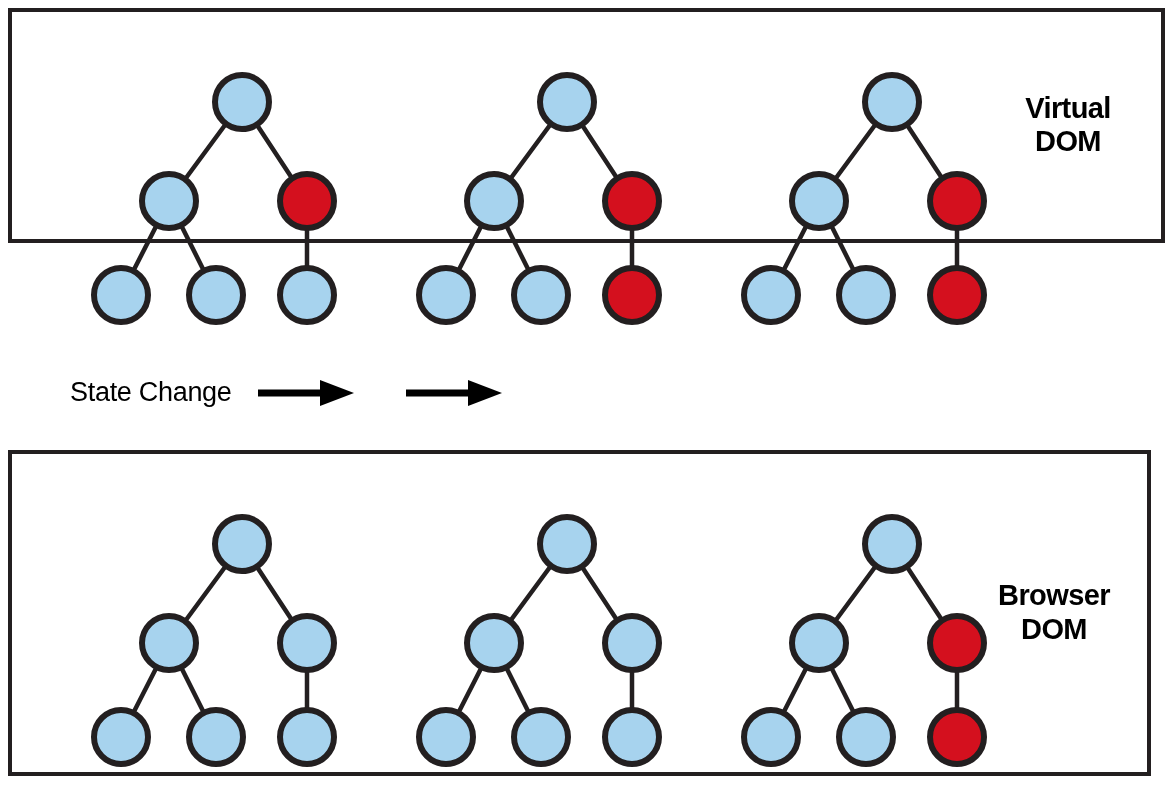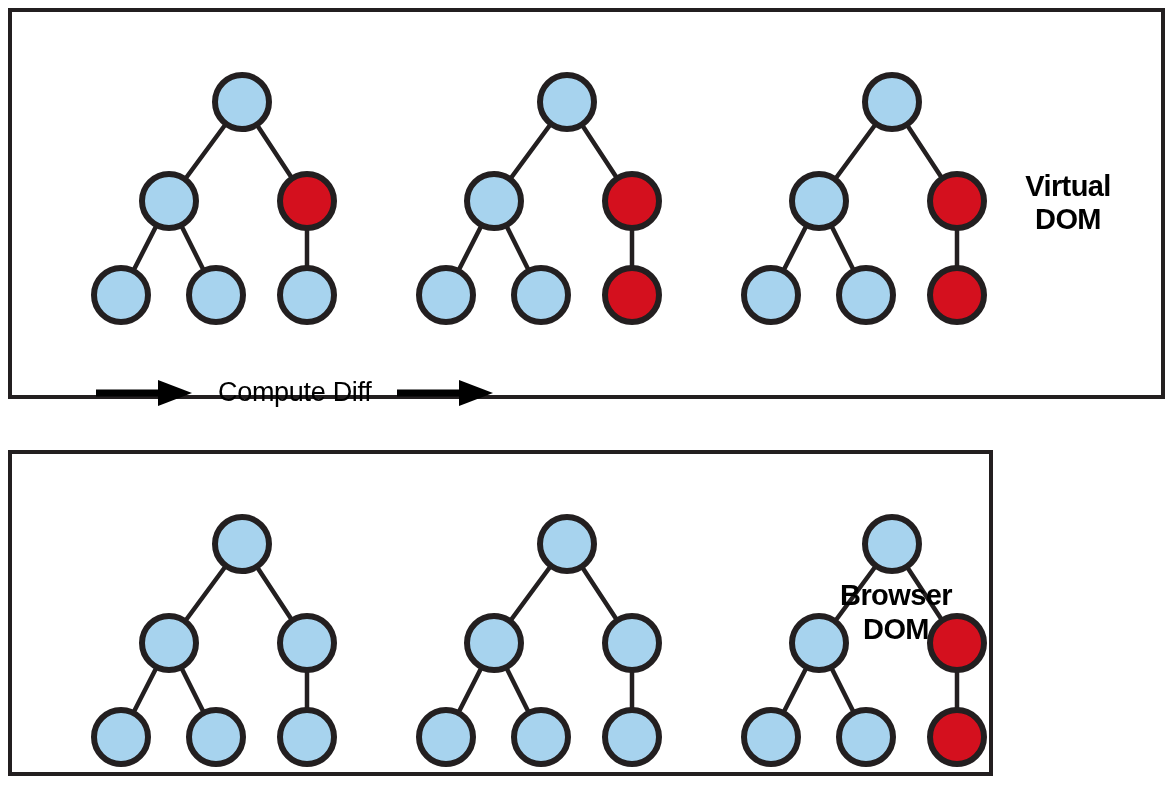--- a/index.html
+++ b/index.html
@@ -25,26 +25,26 @@
   .panel {
     position: absolute;
     box-sizing: border-box;
     border: 4px solid #231f20;
     background: #ffffff;
   }
   #panel-virtual-dom {
     left: 8px;
     top: 8px;
     width: 1157px;
-    height: 391px;
+    height: 235px;
   }
   #panel-browser-dom {
     left: 8px;
     top: 450px;
-    width: 985px;
+    width: 1143px;
     height: 326px;
   }
   
   .panel-label {
     position: absolute;
     right: 18px;
     top: 50%;
     transform: translateY(-50%);
     width: 150px;
     text-align: center;
@@ -147,29 +147,29 @@
             <circle cx="174" cy="261" r="27" fill="#a7d3ee" stroke="#231f20" stroke-width="6"></circle>
             <circle cx="265" cy="261" r="27" fill="#d4101e" stroke="#231f20" stroke-width="6"></circle>
           </g>
         </svg>
       </div>
     <div class="panel-label">Virtual
 DOM</div>
   </section>
 
   <div id="flow-row">
+    <span class="flow-step">State Change</span>
 
     <span class="flow-arrow">
       <svg width="96" height="30" viewBox="0 0 96 30" aria-hidden="true">
         <rect x="0" y="11.5" width="68" height="7" fill="#000000"></rect>
         <polygon points="62,2 96,15 62,28" fill="#000000"></polygon>
       </svg>
     </span>
 
-    <span class="flow-step">Compute Diff</span>
 
     <span class="flow-arrow">
       <svg width="96" height="30" viewBox="0 0 96 30" aria-hidden="true">
         <rect x="0" y="11.5" width="68" height="7" fill="#000000"></rect>
         <polygon points="62,2 96,15 62,28" fill="#000000"></polygon>
       </svg>
     </span>
 
   </div>
 

